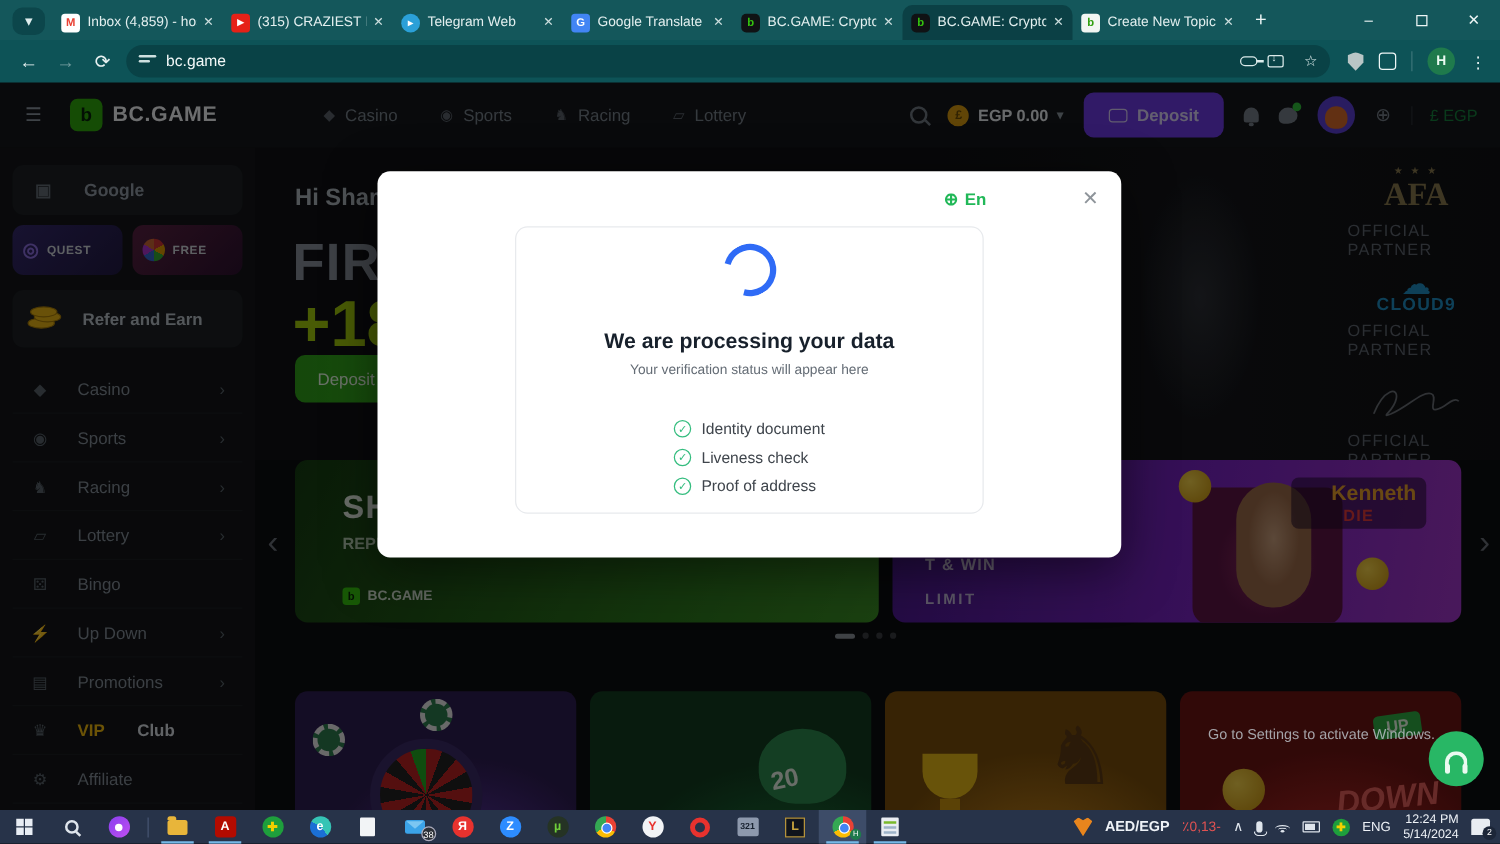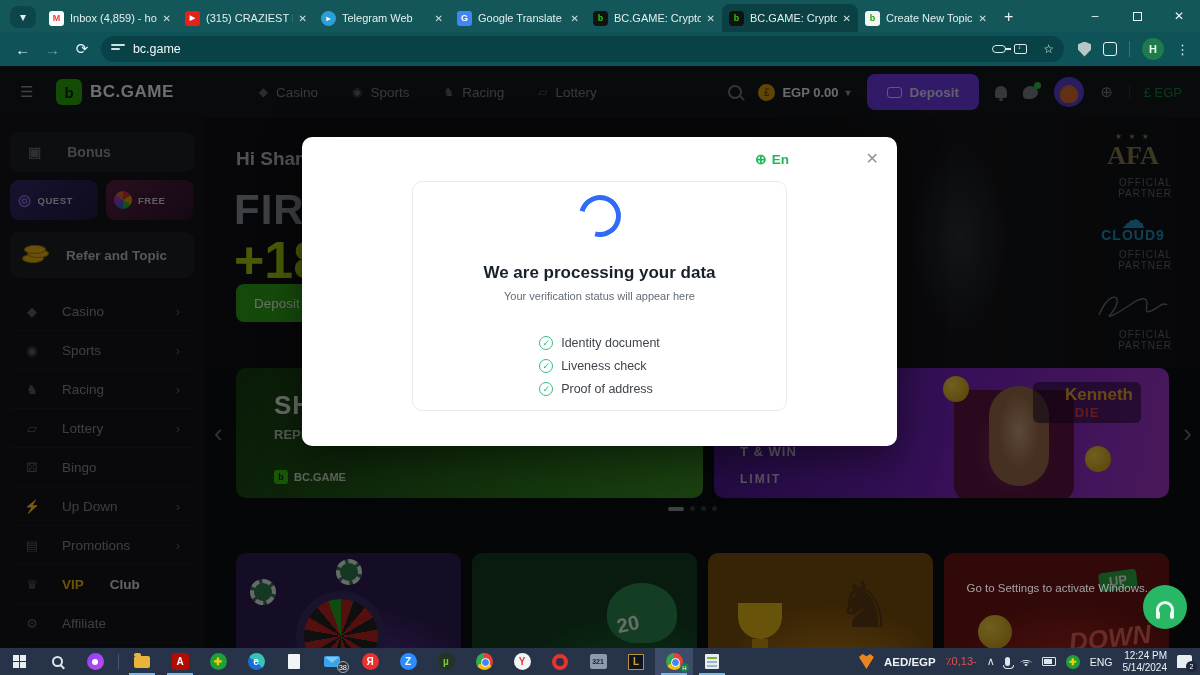--- a/index.html
+++ b/index.html
@@ -104,21 +104,21 @@
       radial-gradient(70px 140px at 330px 120px,#2c2f35 0%,transparent 70%);
   }
   .jersey { position:absolute; right:305px; top:160px; color:#c7ccd2; font-size:22px; font-weight:bold; opacity:.8; }
   .greet { position:absolute; left:32px; top:30px; color:#aeb5bd; font-size:19px; font-weight:bold; }
   .fdb { position:absolute; left:30px; top:68px; color:#878f99; font-size:42px; font-weight:bold; letter-spacing:1px; }
   .plus18 { position:absolute; left:30px; top:112px; color:#a3cb0d; font-size:52px; font-weight:bold; }
   .heroCta { position:absolute; left:32px; top:166px; height:38px; min-width:120px; background:linear-gradient(90deg,#2f9e1a,#37b81e); border:none; border-radius:8px; color:#eafbe6; font-size:13.5px; padding:0 18px; text-align:left; }
   .partners { position:absolute; right:12px; top:14px; width:110px; display:flex; flex-direction:column; align-items:center; }
   .afastars { color:#8a7a4e; font-size:8px; letter-spacing:2px; }
   .afa { color:#8a7a4e; font-size:26px; font-weight:bold; font-family:"Liberation Serif", serif; }
-  .oplabel { color:#5f6670; font-size:10px; letter-spacing:1px; margin:6px 16px 14px;text-align:right; }
+  .oplabel { color:#5f6670; font-size:13px; letter-spacing:1px; margin:6px 0 14px; }
   .cloudg { color:#1f8fc4; font-size:24px; line-height:14px; }
   .cloudn { color:#1f8fc4; font-size:14px; font-weight:bold; letter-spacing:1px; }
   .sig { margin-top:4px; }
 
   .bannerrow { position:absolute; top:250px; left:32px; width:933px; height:130px; display:flex; gap:11px; }
   .banL { flex:1; border-radius:10px; background:linear-gradient(120deg,#163c12,#2e7a1e 70%,#3c8f26); position:relative; padding:22px 0 0 38px; }
   .banL .t1 { color:#e9f2e6; font-size:26px; font-weight:bold; letter-spacing:1px; }
   .banL .t2 { color:#b9ceb4; font-size:13px; font-weight:bold; margin-top:6px; }
   .banL .brandrow { position:absolute; left:38px; bottom:14px; display:flex; align-items:center; gap:6px; color:#d6e3d2; font-size:11px; font-weight:bold; }
   .minibc { width:14px; height:14px; background:#35c40f; border-radius:3px; color:#0a2906; font-size:9px; font-weight:bold; display:flex; align-items:center; justify-content:center; }
@@ -355,39 +355,39 @@
         </span>
       <span class="avat"></span>
       <span class="globeic">⊕</span>
       <span class="cur">£ EGP</span>
     </div>
   </div>
 
   <div class="sidebar">
     <div class="panel bonusrow">
       <span class="gi">▣</span>
-      <span>Bonus</span>
+      <span>Google</span>
     </div>
     <div class="qs">
       <div class="qbtn quest">
         <span class="qicon">◎</span>
         <span>QUEST</span>
       </div>
       <div class="qbtn spin">
         <span class="wheel"></span>
         <span>FREE</span>
       </div>
     </div>
     <div class="panel refer">
       <span class="coins">
           <i></i>
           <i></i>
           <i></i>
         </span>
-      <span>Refer and Topic</span>
+      <span>Refer and Earn</span>
     </div>
     <div class="menu">
       <div class="mi">
           <span class="mic">◆</span>
           <span>Casino</span>
           <span class="mch">›</span>
         </div>
       <div class="mi">
           <span class="mic">◉</span>
           <span>Sports</span>

